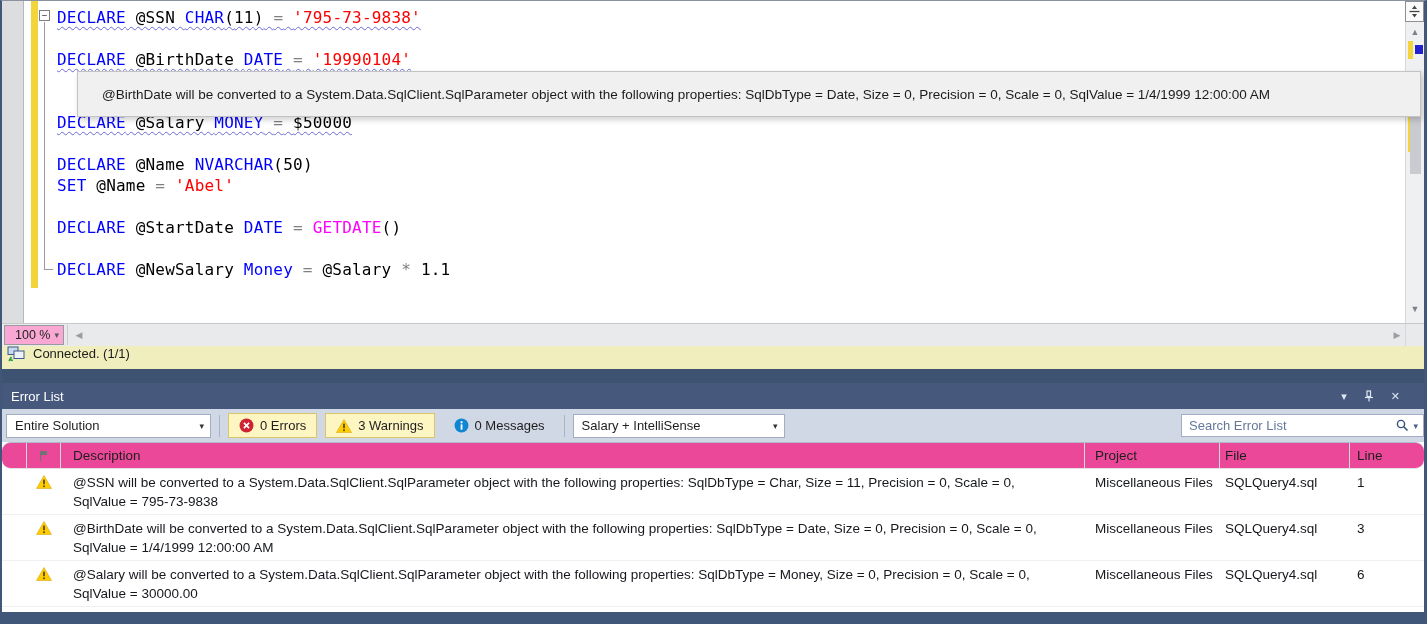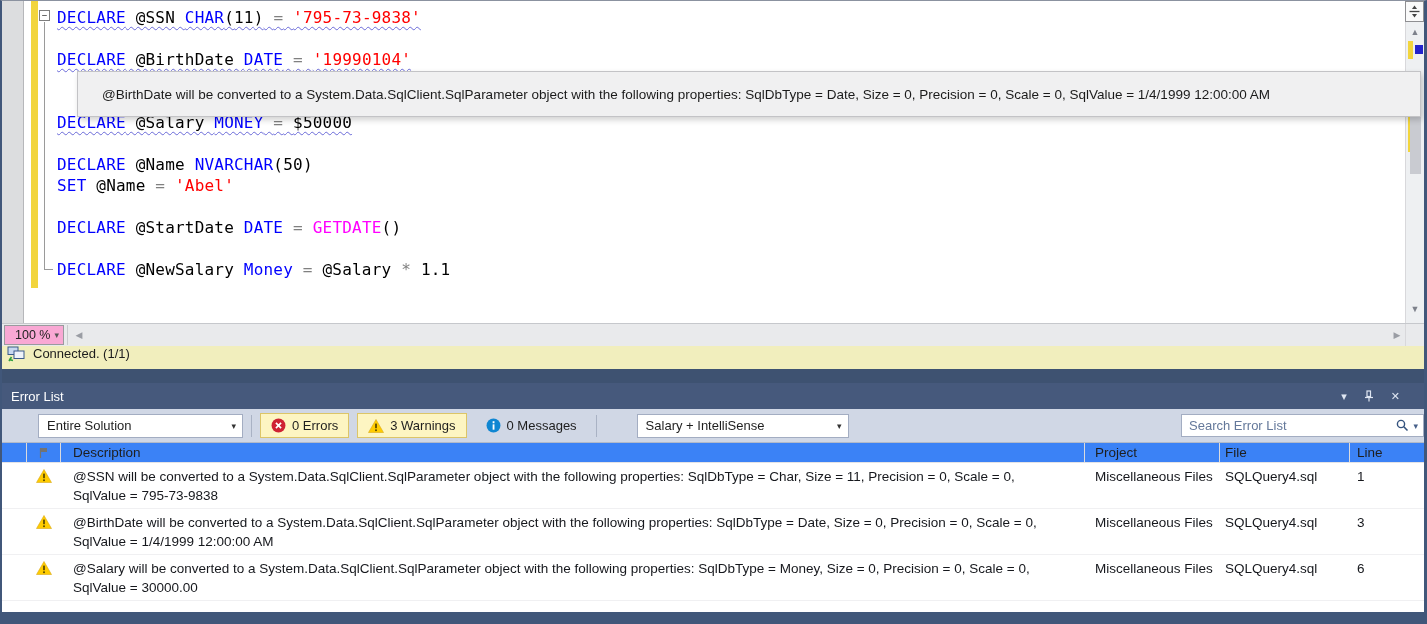--- a/index.html
+++ b/index.html
@@ -63,36 +63,36 @@
   .panel-sep { height:14px; flex:0 0 auto; background:var(--panel-sep); }
   .panel-title { height:26px; flex:0 0 auto; background:var(--panel-title); color:#fff;
                  display:flex; align-items:center; padding-left:9px; font-size:13px; }
   .title-icons { margin-left:auto; margin-right:24px; display:flex; align-items:center; gap:16px;
                  color:#dfe6f2; font-size:11px; }
   .title-icons span { cursor:default; }
 
   .toolbar { height:33px; flex:0 0 auto; background:var(--toolbar); display:flex; align-items:center;
              padding-left:4px; gap:8px; font-size:13px; color:#1e1e1e; }
   .combo { height:24px; background:#fff; border:1px solid #a3adc2; display:flex; align-items:center;
-           justify-content:space-between; padding:0 6px 0 8px;margin-left:32px; }
+           justify-content:space-between; padding:0 6px 0 8px; }
   .combo .chev { font-size:9px; color:#333; margin-left:10px; }
   .combo-scope { width:205px; } .combo-source { width:212px; }
   .vsep { width:1px; height:22px; background:#a9b2c4; }
   .fbtn { height:25px; display:flex; align-items:center; gap:6px; padding:0 10px; border:1px solid transparent; }
   .fbtn.on { background:var(--filter-bg); border-color:var(--filter-border); }
   .searchbox { height:23px; width:243px; margin-left:auto; background:#fff;
                border:1px solid #a3adc2; display:flex; align-items:center; padding:0 5px 0 7px; }
   .searchbox input { flex:1; border:none; outline:none; font-size:13px; color:#1e1e1e;
                      font-family:"Liberation Sans", sans-serif; background:transparent; }
   .searchbox input::placeholder { color:#64789a; opacity:1; }
   .searchbox .chev { font-size:9px; color:#47608a; margin-left:4px; }
 
-  .grid-header { height:21px; flex:0 0 auto; background:#3b82f6; border-top:1px solid #b2bac9;
+  .grid-header { height:27px; flex:0 0 auto; background:#ec4899; border-top:1px solid #b2bac9;
                  border-bottom:1px solid #e3e3e6; display:flex; align-items:center;
-                 font-size:13.5px; color:#1e1e1e; }
+                 font-size:13.5px; color:#1e1e1e;border-radius:9px; }
   .cell { flex:0 0 auto; }
   .c-sel{ width:25px; } .c-ico{ width:34px; display:flex; justify-content:center; }
   .c-desc{ width:1024px; padding-left:12px; padding-right:14px; }
   .c-proj{ width:135px; padding-left:10px; } .c-file{ width:130px; padding-left:5px; }
   .c-line{ width:60px; padding-left:7px; }
   .grid-header .cell { height:100%; display:flex; align-items:center; }
   .grid-header .c-sel,.grid-header .c-ico,.grid-header .c-desc,.grid-header .c-proj,
   .grid-header .c-file { border-right:1px solid #dadade; }
   .grid-header .c-ico { justify-content:center; }
 

